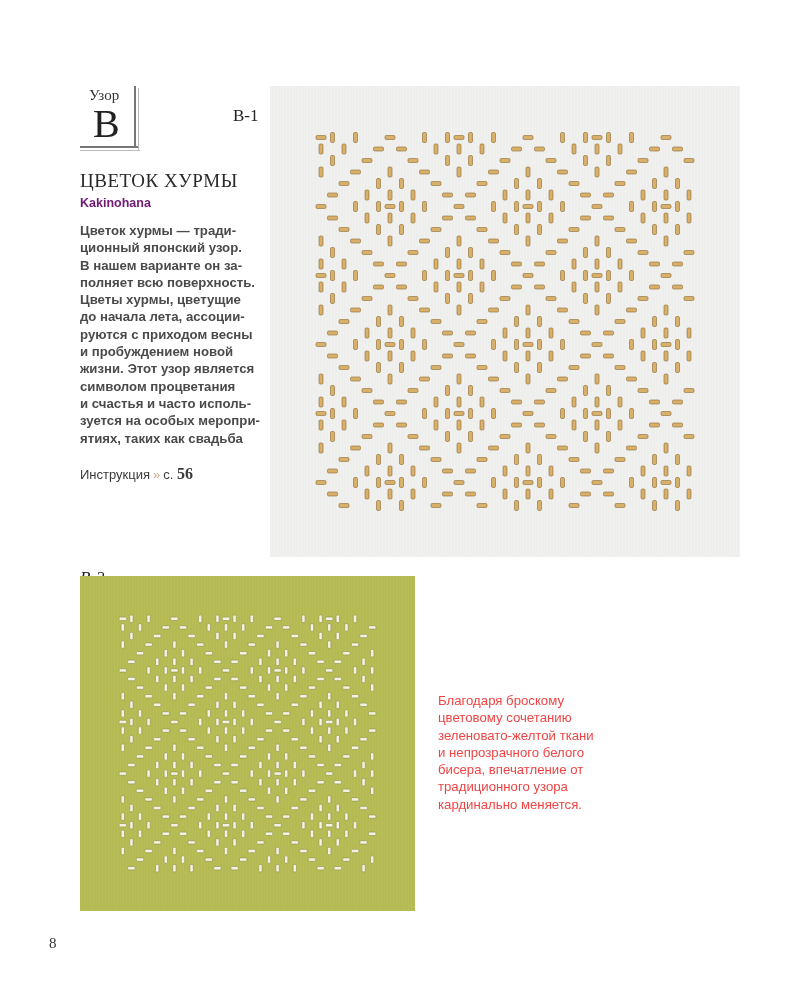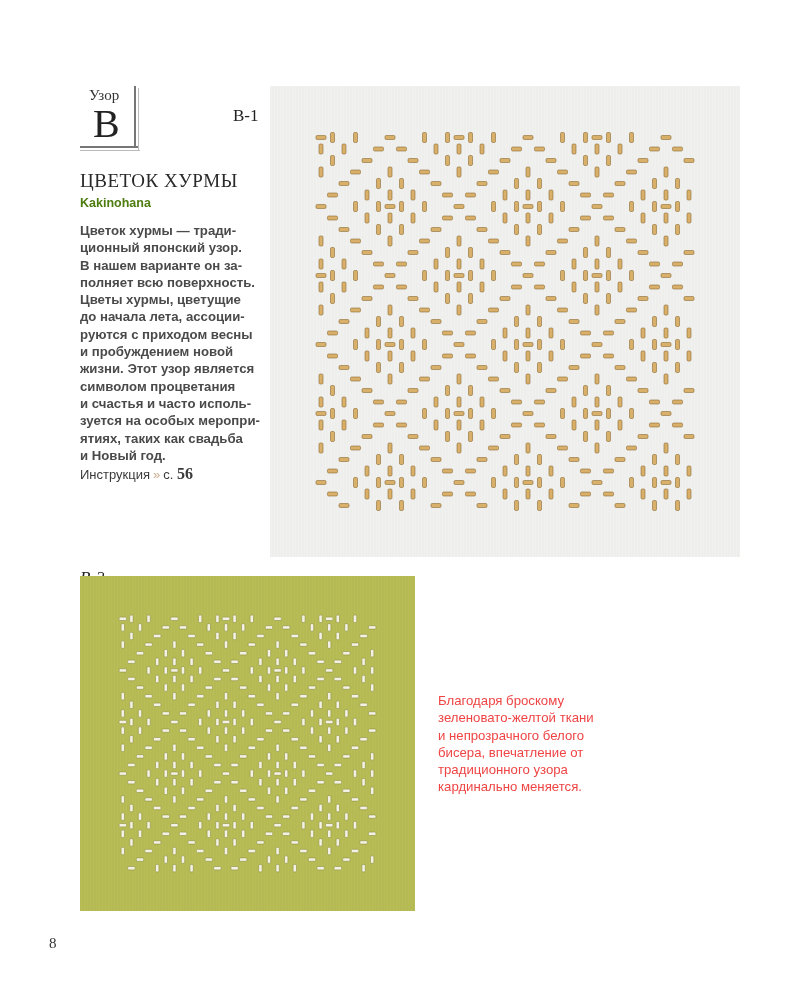--- a/index.html
+++ b/index.html
@@ -13,21 +13,21 @@
     .pattern-box .rline2 { position: absolute; right: -3px; top: 2px; width: 1px; height: 63px; background: #bbb; }
     .pattern-word { position: absolute; left: 9px; top: 1px; font-family: "Liberation Serif", "DejaVu Serif", serif;
                     font-size: 15px; color: #333; }
     .pattern-letter { position: absolute; left: 13px; top: 16px; font-family: "Liberation Serif", "DejaVu Serif", serif;
                       font-size: 40px; color: #222; line-height: 44px; }
 
     .fig-label { position: absolute; font-family: "Liberation Serif", "DejaVu Serif", serif; font-size: 17px; color: #222; margin-top: 20px; }
 
     .title { position: absolute; left: 80px; top: 170px; font-family: "Liberation Serif", "DejaVu Serif", serif;
              font-size: 19px; letter-spacing: 0.5px; color: #2a2a2a; }
-    .subtitle { position: absolute; left: 80px; top: 196px; font-size: 12.5px; font-weight: bold; color: #4d7c0f; }
+    .subtitle { position: absolute; left: 80px; top: 196px; font-size: 12.5px; font-weight: bold; color: #701a75; }
 
     .desc { position: absolute; left: 80px; top: 222px; width: 190px; font-size: 13.2px; line-height: 17.3px; color: #4a4a4a; }
     .desc p { margin: 0; white-space: nowrap; font-weight: bold; }
 
     .instruction { position: absolute; left: 80px; top: 465px; font-size: 13px; color: #3a3a3a; white-space: nowrap; }
     .instruction .chev { color: #c8a98a; font-size: 13px; margin: 0 3px; }
     .instruction .pg { font-family: "Liberation Serif", "DejaVu Serif", serif; font-size: 16px; font-weight: bold; }
 
     .photo { position: absolute; overflow: hidden; }
     .photo svg { display: block; }
@@ -62,21 +62,20 @@
   <p>полняет всю поверхность.</p>
   <p>Цветы хурмы, цветущие</p>
   <p>до начала лета, ассоции-</p>
   <p>руются с приходом весны</p>
   <p>и пробуждением новой</p>
   <p>жизни. Этот узор является</p>
   <p>символом процветания</p>
   <p>и счастья и часто исполь-</p>
   <p>зуется на особых меропри-</p>
   <p>ятиях, таких как свадьба</p>
-  <p>и Новый год.</p>
 </div>
 
 <div class="instruction">
   <span>Инструкция</span><span class="chev">»</span><span>с.</span>
   <span class="pg">56</span>
 </div>
 
 <div class="photo" id="photo-b1" style="left:270px; top:86px; width:470px; height:471px;">
     <svg width="470" height="471">
       <rect width="470" height="471" fill="#f1f1ef"></rect>
@@ -1134,20 +1133,21 @@
       <rect x="195.9" y="288.45" width="3.4" height="7.5" rx="1.2" fill="#f2f1e4" stroke="#8d9140" stroke-width="0.6"></rect>
       <rect x="213.10000000000002" y="288.45" width="3.4" height="7.5" rx="1.2" fill="#f2f1e4" stroke="#8d9140" stroke-width="0.6"></rect>
       <rect x="236.85" y="290.5" width="7.5" height="3.4" rx="1.2" fill="#f2f1e4" stroke="#8d9140" stroke-width="0.6"></rect>
       <rect x="254.05" y="290.5" width="7.5" height="3.4" rx="1.2" fill="#f2f1e4" stroke="#8d9140" stroke-width="0.6"></rect>
       <rect x="281.9" y="288.45" width="3.4" height="7.5" rx="1.2" fill="#f2f1e4" stroke="#8d9140" stroke-width="0.6"></rect>
     </svg>
   </div>
 
 <div class="caption">
   <p>Благодаря броскому</p>
+  <p>цветовому сочетанию</p>
   <p>зеленовато-желтой ткани</p>
   <p>и непрозрачного белого</p>
   <p>бисера, впечатление от</p>
   <p>традиционного узора</p>
   <p>кардинально меняется.</p>
 </div>
 
 <div class="page-num">8</div>
 
 </body></html>

